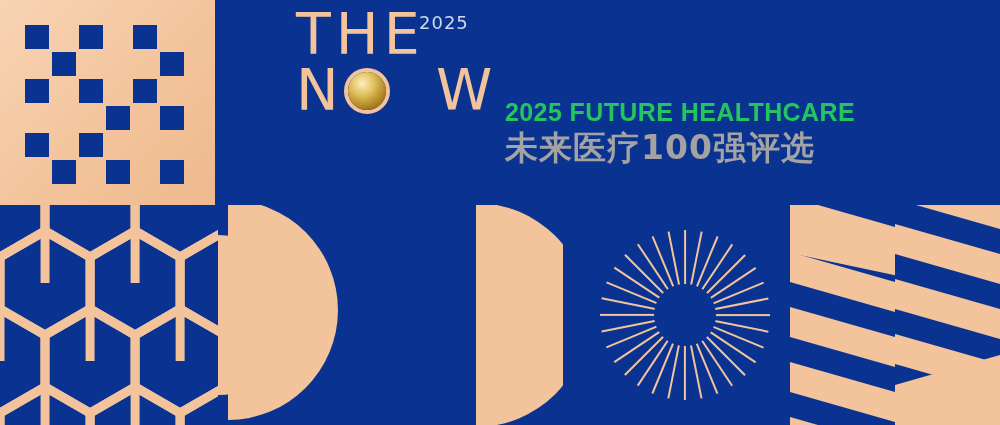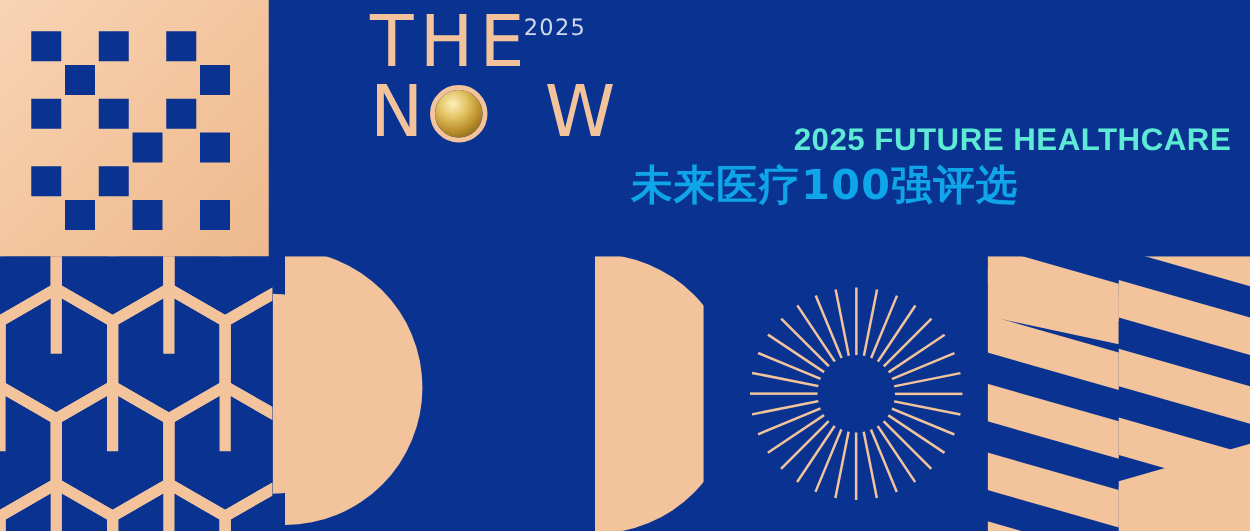--- a/index.html
+++ b/index.html
@@ -68,29 +68,28 @@
     font-size:82px;line-height:82px;letter-spacing:-2px;
     font-weight:400;color:transparent;
     font-family:"DejaVu Sans",sans-serif;
     -webkit-text-stroke:1.4px #b9c8e6;
     text-stroke:1.4px #b9c8e6;
   }
 
   
   #headline{position:absolute;left:505px;top:100px;width:480px;}
   .hl{
-    color:#5eead4;font-weight:700;
+    color:#22c55e;font-weight:700;
     font-family:"Liberation Sans",sans-serif;
     font-size:25px;line-height:25px;letter-spacing:0.4px;
     white-space:nowrap;
-    text-align:right;
   }
   #hl2{margin-top:3px;}
   #cn-sub{
-    color:#0ea5e9;font-weight:700;
+    color:#a3a3a3;font-weight:700;
     font-size:33px;line-height:36px;letter-spacing:1px;
     margin-top:5px;white-space:nowrap;
     font-family:"DejaVu Sans","Liberation Sans",sans-serif;
   }
 
   
   #bottom-band{position:absolute;left:0;top:205px;width:1000px;height:220px;overflow:hidden;}
 
   
   #hex-panel{position:absolute;left:0;top:0;width:218px;height:220px;overflow:hidden;}

